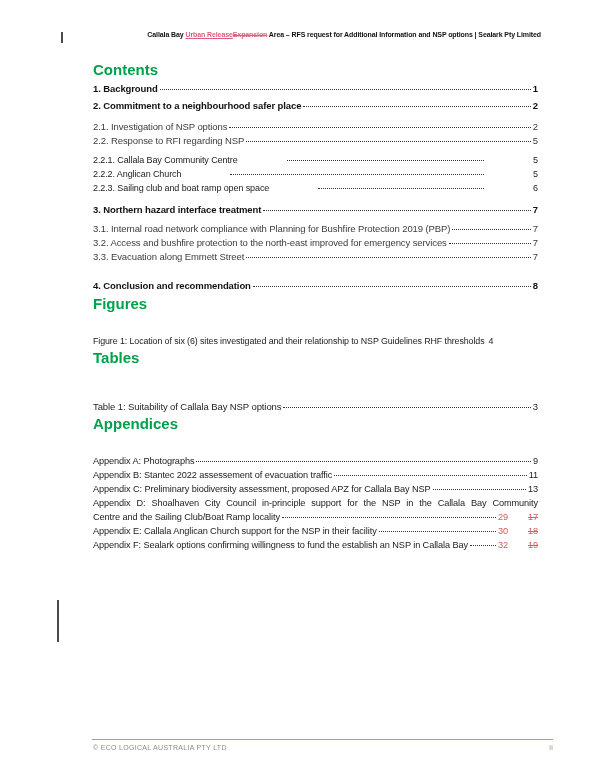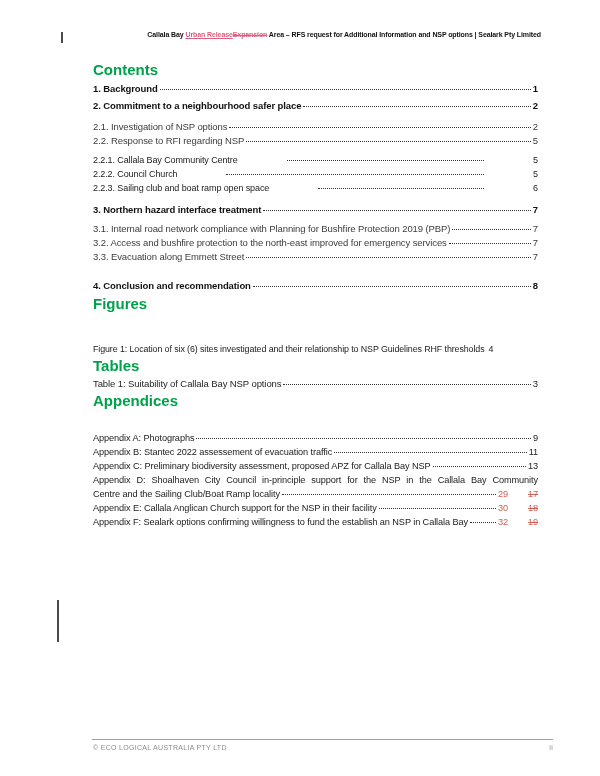--- a/index.html
+++ b/index.html
@@ -19,22 +19,22 @@
   .app-bar { left:57px; top:600px; height:42px; }
   
   .content { position:absolute; left:93px; right:62px; top:60px; }
   h1.green {
     font-size:15px; line-height:20px; font-weight:bold; color:#00A14B; margin:0;
   }
   .h-contents { margin-bottom:20px; }
   .h-figures { margin-top:26px; }
   .h-tables  { margin-top:26px; }
   .h-appendices { margin-top:24px; }
-  .figures-list { margin-top:28px;text-align:right; }
-  .tables-list  { margin-top:1px; }
+  .figures-list { margin-top:20px;text-align:right; }
+  .tables-list  { margin-top:32px; }
   .appendices-list { margin-top:20px; }
   
   .toc-row {
     display:flex; align-items:baseline; font-size:9.5px; line-height:14px;
     white-space:nowrap; overflow:hidden; letter-spacing:-0.1px;
   }
   .toc-row.lvl1 { font-weight:bold; line-height:17px; color:#111; }
   .toc-row.lvl2 { color:#3d3d3d; }
   .toc-row.lvl3 { font-size:9px; color:#222;gap:47px; }
   .toc-row.app  { font-size:9.2px; color:#222; }
@@ -93,21 +93,21 @@
           <span class="toc-label">2.2. Response to RFI regarding NSP</span>
           <span class="dots"></span>
           <span class="toc-page">5</span>
         </div>
         <div class="toc-row lvl3 g5">
           <span class="toc-label">2.2.1. Callala Bay Community Centre</span>
           <span class="dots"></span>
           <span class="toc-page">5</span>
         </div>
         <div class="toc-row lvl3">
-          <span class="toc-label">2.2.2. Council Church</span>
+          <span class="toc-label">2.2.2. Anglican Church</span>
           <span class="dots"></span>
           <span class="toc-page">5</span>
         </div>
         <div class="toc-row lvl3">
           <span class="toc-label">2.2.3. Sailing club and boat ramp open space</span>
           <span class="dots"></span>
           <span class="toc-page">6</span>
         </div>
         <div class="toc-row lvl1 g6">
           <span class="toc-label">3. Northern hazard interface treatment</span>

